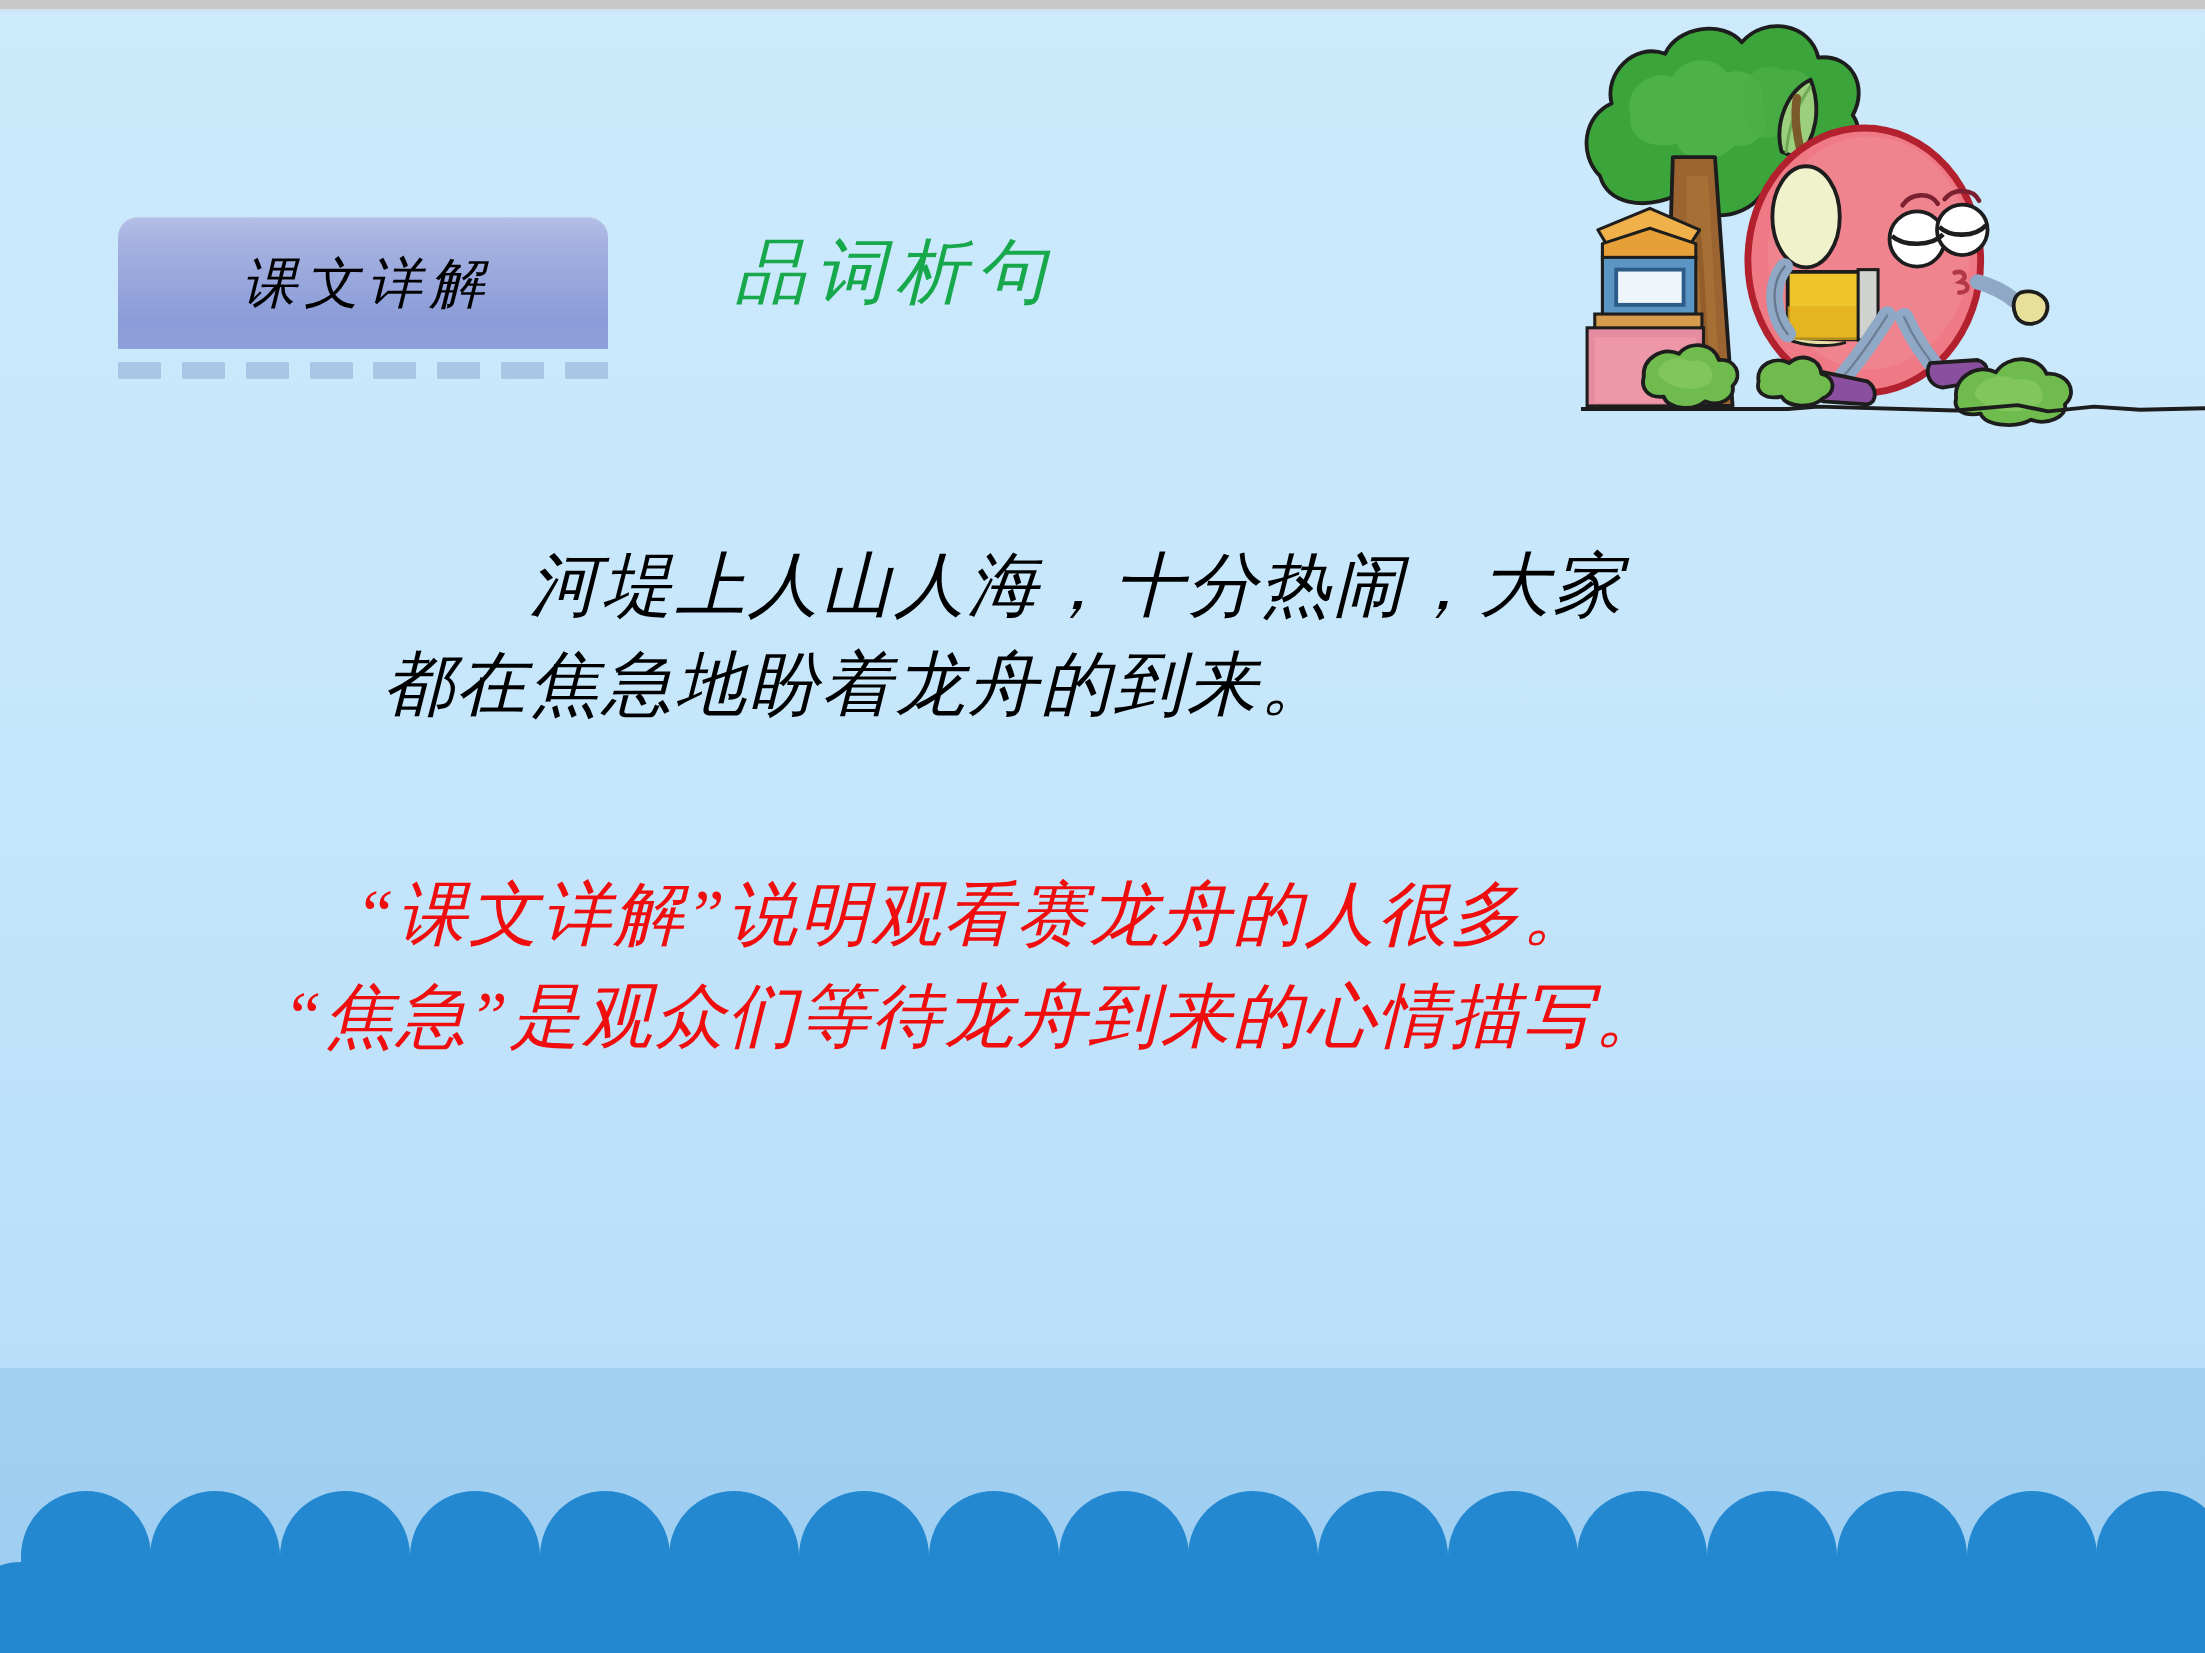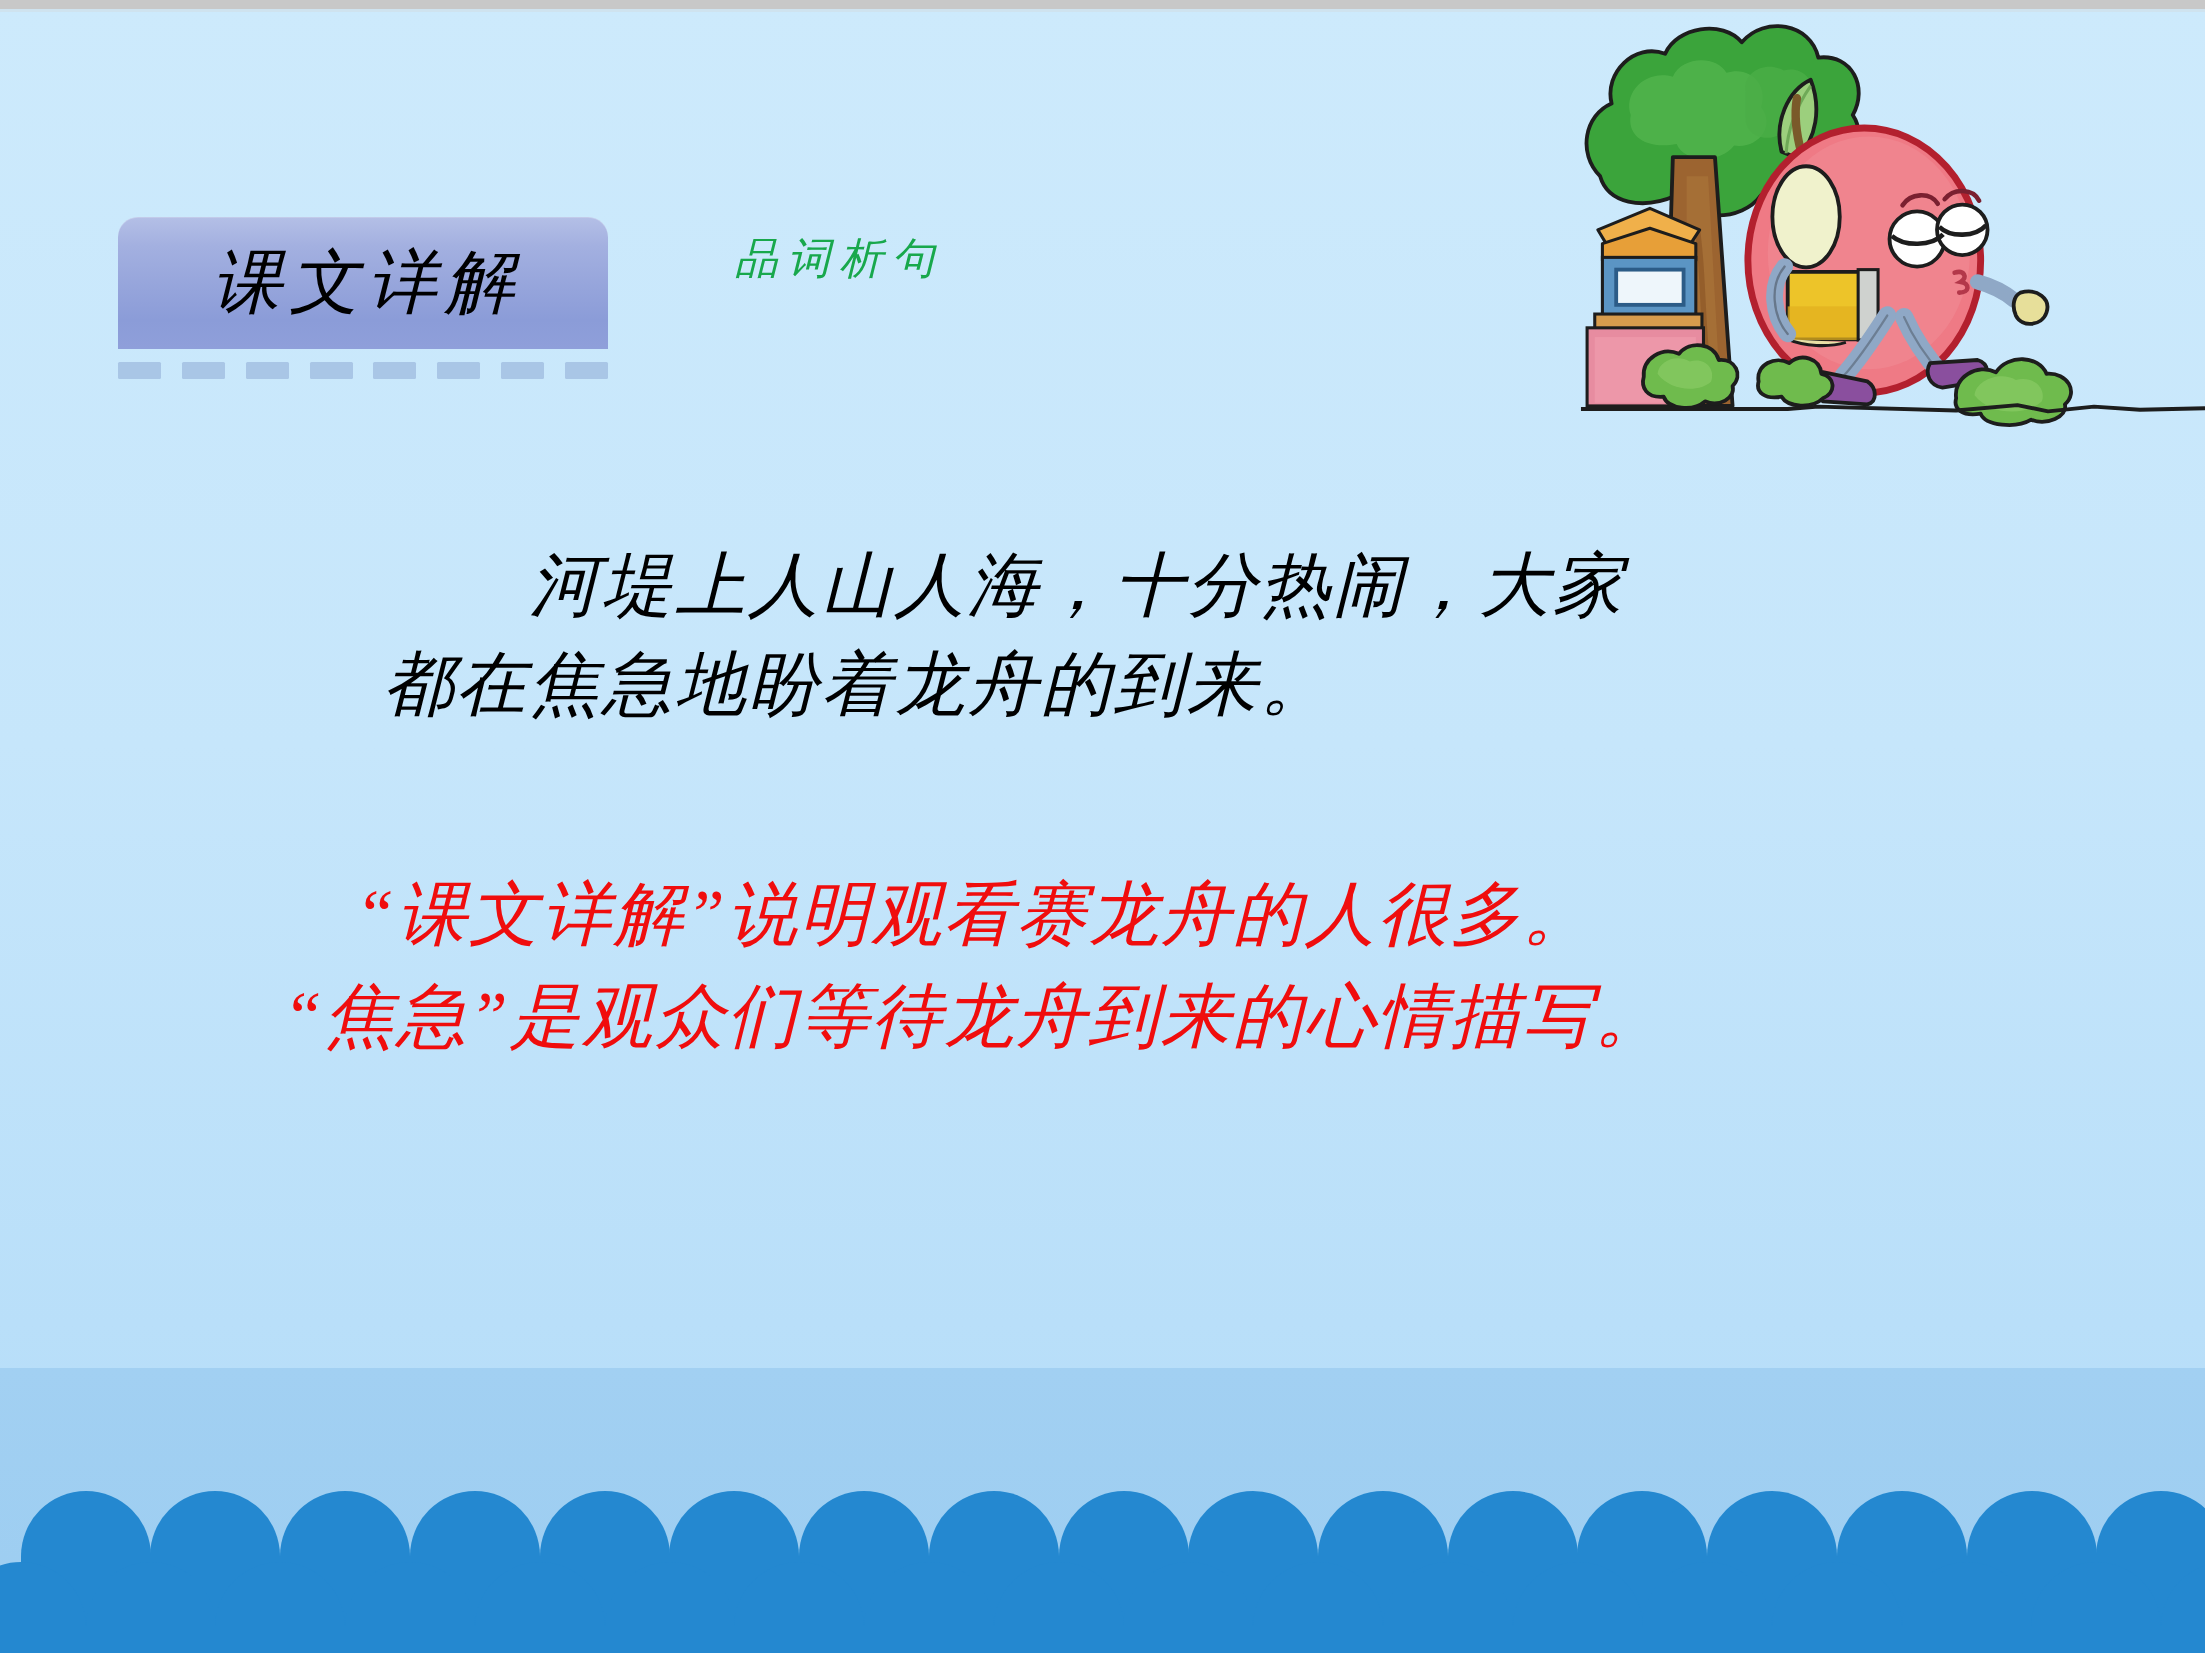--- a/index.html
+++ b/index.html
@@ -49,21 +49,21 @@
     border-radius: 20px 20px 0 0;
     background: linear-gradient(180deg, #b4bfe6 0%, #a3b0e0 22%, #95a4db 55%, #8b9cd8 78%, #8f9fda 100%);
     box-shadow: 0 0.8px 0 rgba(255,255,255,0.25) inset;
   }
   .label-text {
     position: absolute;
     left: 0; right: 0;
     top: 50%;
     transform: translateY(-50%);
     text-align: center;
-    font-size: 70px;
+    font-size: 55px;
     line-height: 1;
     color: #000000;
     letter-spacing: 7.7px;
     font-family: "Liberation Serif", "DejaVu Serif", serif;
     font-style: italic;
     font-weight: 400;
     text-indent: 7.7px;
   }
   .label-dashes {
     position: absolute;
@@ -79,21 +79,21 @@
     width: 43px;
     height: 17px;
     background: #a9c6e6;
     border-radius: 1.5px;
   }
 
   .section-title {
     position: absolute;
     left: 735px;
     top: 237px;
-    font-size: 43px;
+    font-size: 71px;
     line-height: 1;
     color: #18a84c;
     letter-spacing: 9.2px;
     font-family: "Liberation Serif", "DejaVu Serif", serif;
     font-style: italic;
     font-weight: 400;
     white-space: nowrap;
   }
 
   

